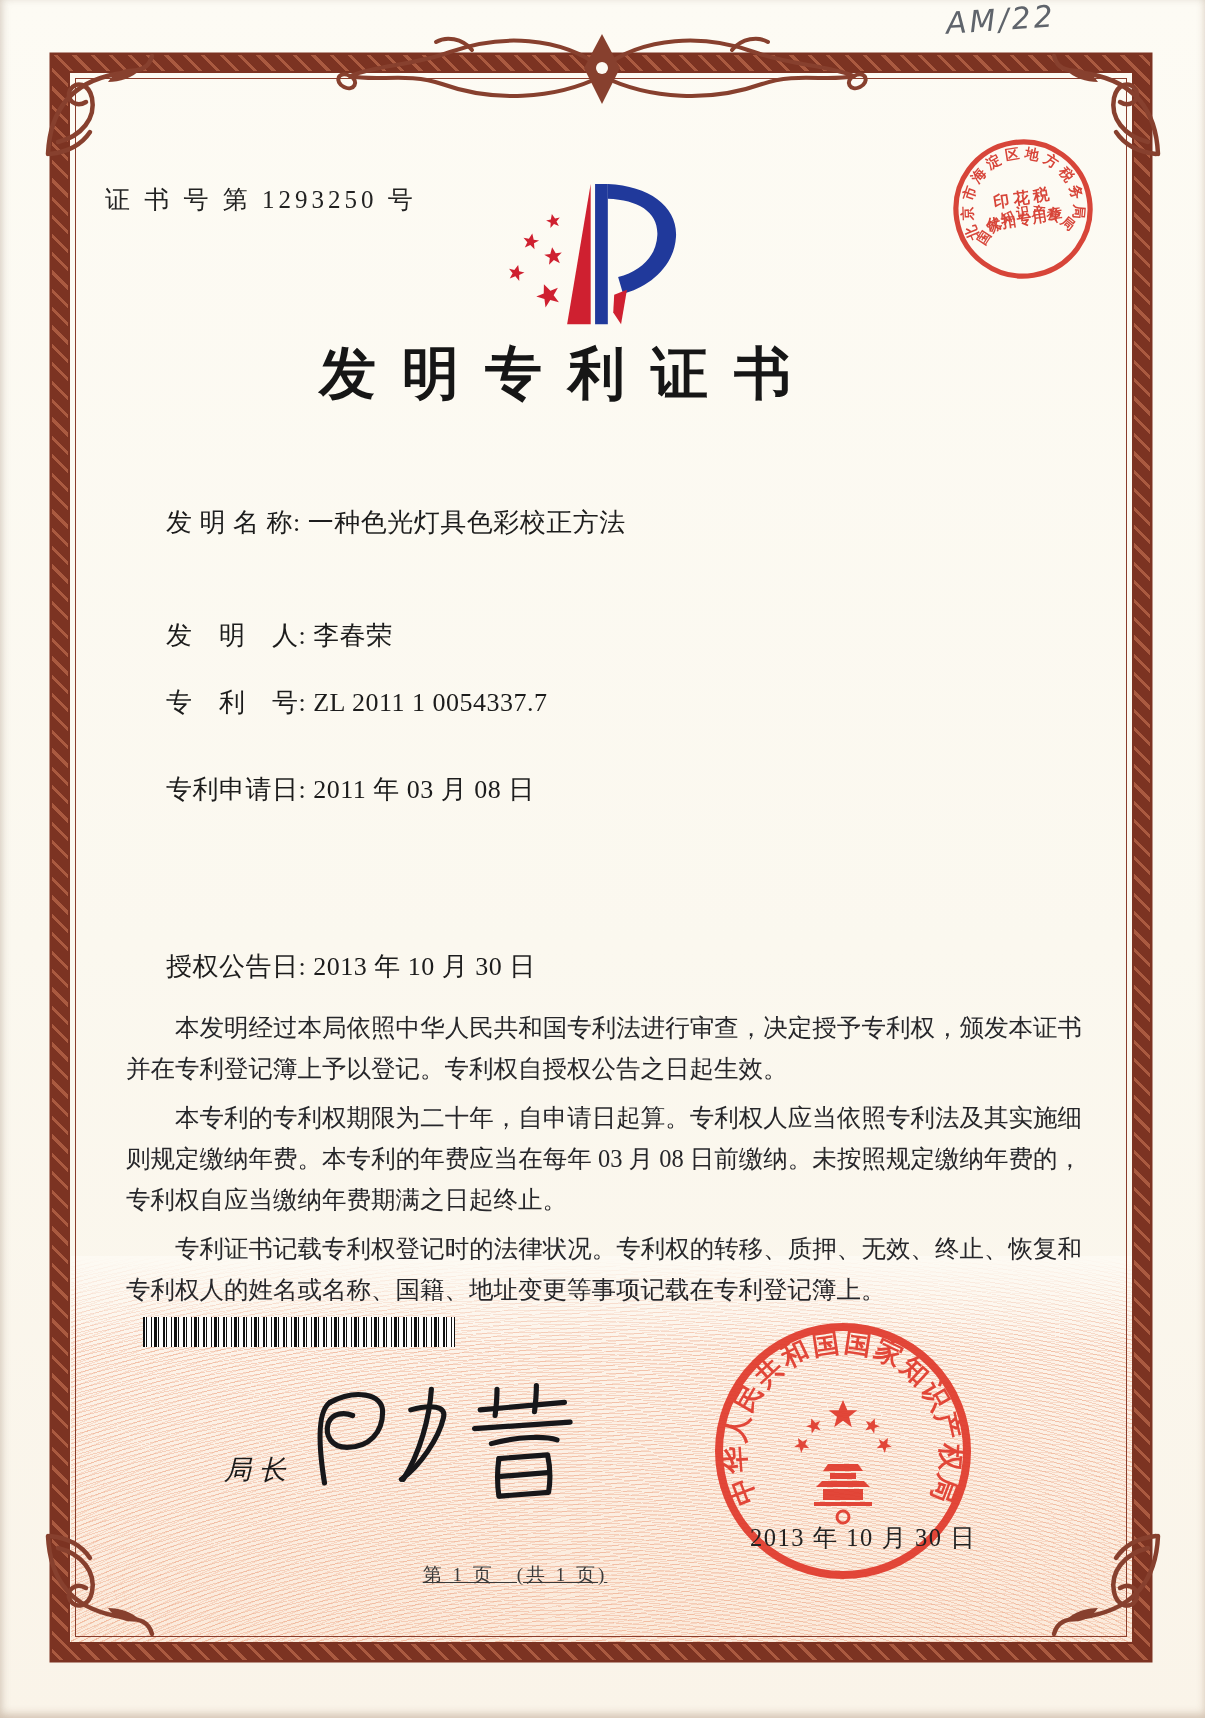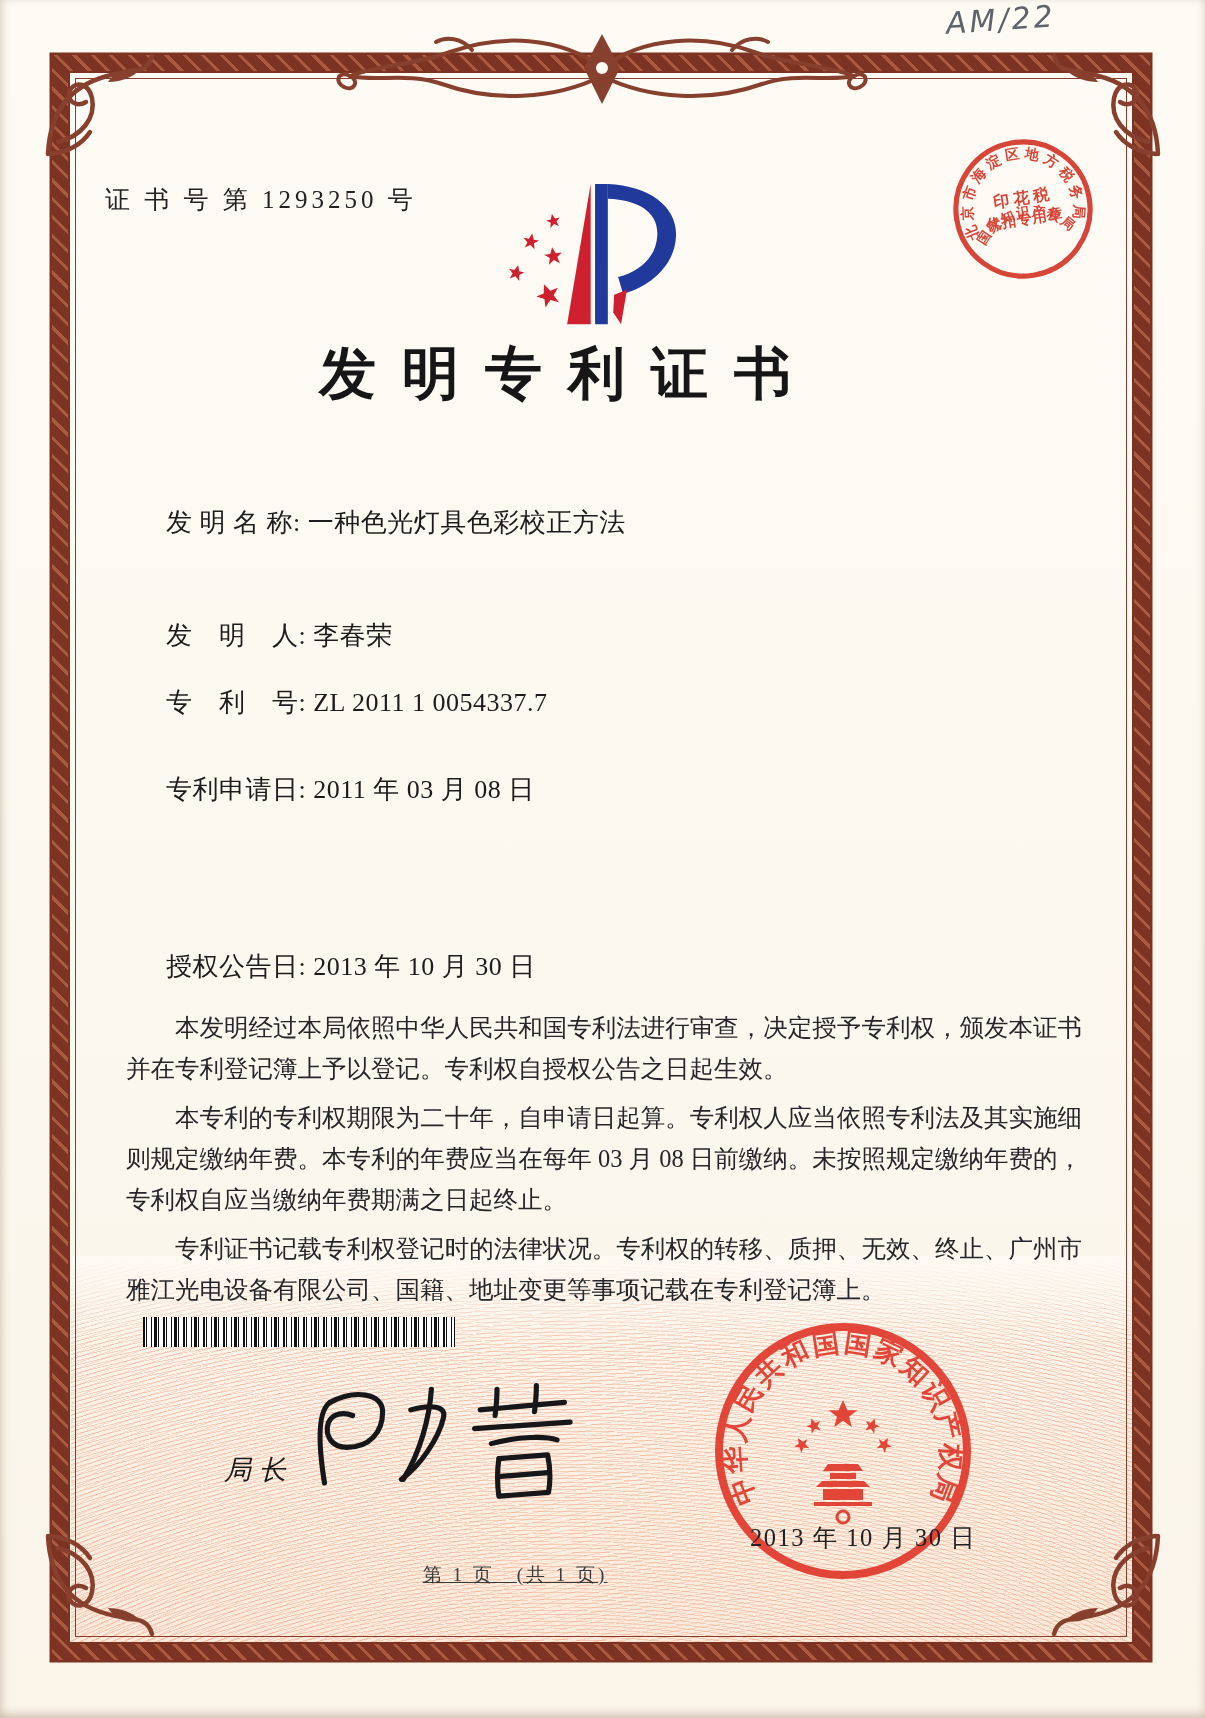--- a/index.html
+++ b/index.html
@@ -195,21 +195,21 @@
     <span class="value">2011 年 03 月 08 日</span>
   </div>
   <div class="field f6">
     <span class="label">授权公告日:</span>
     <span class="value">2013 年 10 月 30 日</span>
   </div>
 
   <div class="bodytext">
     <p>本发明经过本局依照中华人民共和国专利法进行审查，决定授予专利权，颁发本证书并在专利登记簿上予以登记。专利权自授权公告之日起生效。</p>
     <p>本专利的专利权期限为二十年，自申请日起算。专利权人应当依照专利法及其实施细则规定缴纳年费。本专利的年费应当在每年 03 月 08 日前缴纳。未按照规定缴纳年费的，专利权自应当缴纳年费期满之日起终止。</p>
-    <p>专利证书记载专利权登记时的法律状况。专利权的转移、质押、无效、终止、广州市雅江光电设备有限公司、国籍、地址变更等事项记载在专利登记簿上。</p>
+    <p>专利证书记载专利权登记时的法律状况。专利权的转移、质押、无效、终止、恢复和专利权人的姓名或名称、国籍、地址变更等事项记载在专利登记簿上。</p>
   </div>
 
   <div class="barcode"></div>
 
   <div class="signer-title">局长</div>
   <svg class="signature" width="290" height="150" viewBox="0 0 300 160" aria-label="田力普">
     <g fill="none" stroke="#17171a" stroke-width="5.5" stroke-linecap="round" stroke-linejoin="round">
       <path d="M30,112 C22,62 24,34 36,26"></path>
       <path d="M36,26 C62,12 92,16 92,36 C92,58 78,74 54,74 C38,74 30,62 34,48 C38,38 50,36 60,40"></path>
       <path d="M122,34 C144,28 160,30 157,42 C152,64 132,94 112,108"></path>

